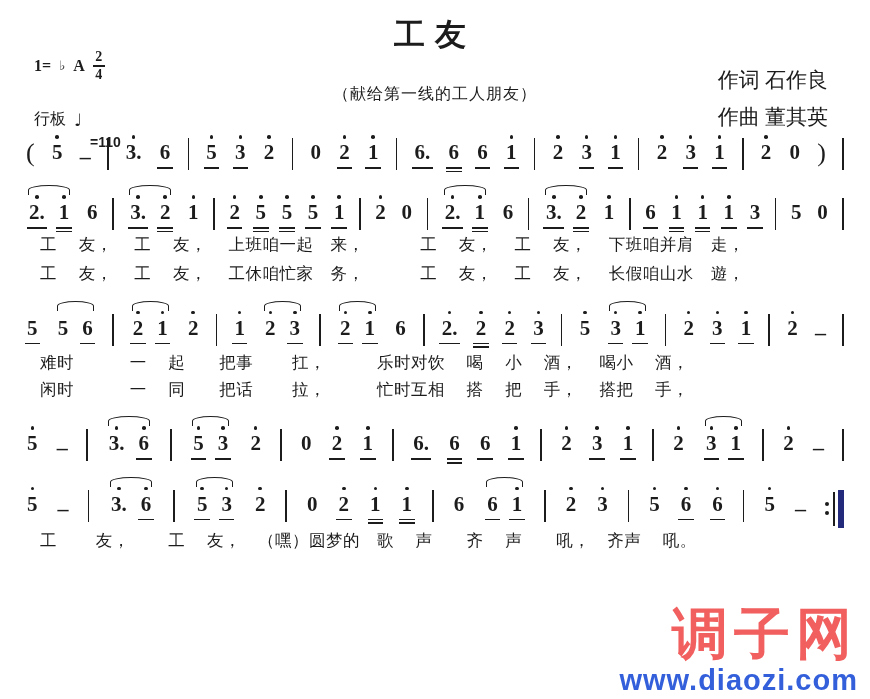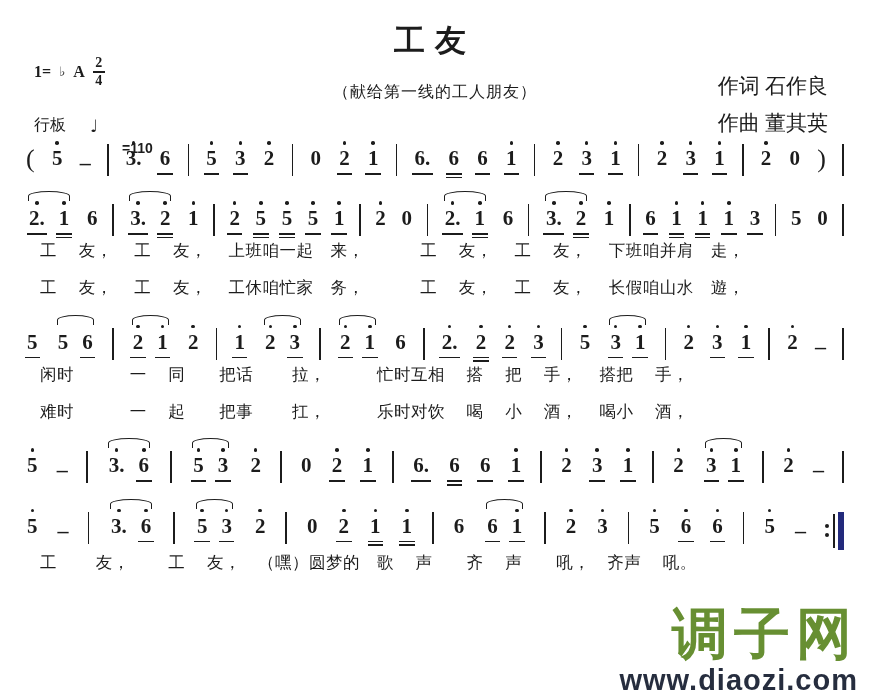--- a/index.html
+++ b/index.html
@@ -1,29 +1,29 @@
 <!DOCTYPE html>
 <html><head>
 <meta charset="utf-8">
 <style>
   html,body{margin:0;padding:0;background:#ffffff;}
   body{width:870px;height:699px;overflow:hidden;position:relative;
        font-family:"Liberation Serif","DejaVu Serif",serif;color:#1c1c1c;}
-  .page{position:relative;width:100%;height:100%;padding:16px 26px 0 26px;box-sizing:border-box;}
+  .page{position:relative;width:100%;height:100%;padding:10px 26px 0 26px;box-sizing:border-box;}
 
   
   .header{position:relative;height:118px;}
   .title{ text-align:center;font-size:31px;font-weight:bold;letter-spacing:10px;padding-top:4px;}
-  .subtitle{text-align:center;font-size:16px;margin-top:20px;letter-spacing:1px;}
+  .subtitle{text-align:center;font-size:16px;margin-top:28px;letter-spacing:1px;}
   .keyblock{position:absolute;left:8px;top:40px;font-size:16px;font-weight:bold;}
   .keyline{display:flex;align-items:center;gap:8px;}
   .flat{font-family:"DejaVu Sans",sans-serif;font-size:13px;vertical-align:super;}
   .meter{display:inline-flex;flex-direction:column;align-items:center;line-height:1;font-size:14px;}
   .meter .mline{width:12px;height:1.5px;background:#1c1c1c;margin:1px 0;}
-  .tempoline{display:flex;align-items:center;gap:24px;margin-top:8px;font-weight:normal;}
+  .tempoline{display:flex;align-items:center;gap:8px;margin-top:8px;font-weight:normal;}
   .tempolabel{font-size:16px;}
   .notesym{font-family:"DejaVu Sans",sans-serif;font-size:17px;font-weight:bold;}
   .tempoval{font-family:"Liberation Sans",sans-serif;font-size:14px;font-weight:bold;margin-top:44px;}
   .credits{position:absolute;right:16px;top:52px;text-align:left;font-size:21px;line-height:1.75;}
 
   
   .score{position:relative;}
   .system{display:flex;justify-content:space-between;align-items:flex-start;
           width:100%;margin-top:22px;font-weight:bold;}
   .system.first{margin-top:6px;}
@@ -38,21 +38,21 @@
   .slur{position:relative;display:inline-flex;align-items:flex-start;gap:12px;padding:0 2px;}
   .slur::before{content:"";position:absolute;top:-9px;left:2px;right:2px;height:9px;
                 border:1.6px solid #1c1c1c;border-bottom:none;border-radius:50% 50% 0 0;}
   .final{display:inline-flex;align-items:center;gap:3px;margin-top:4px;}
   .final .rdots{display:flex;flex-direction:column;gap:5px;margin-right:1px;}
   .final .rdot{width:4px;height:4px;border-radius:50%;background:#1c1c1c;}
   .final .thin{width:2px;height:34px;background:#1c1c1c;}
   .final .thick{width:6px;height:38px;}
 
   
-  .lyric{white-space:pre;font-size:16.5px;line-height:1.62;margin-top:10px;padding-left:14px;
+  .lyric{white-space:pre;font-size:16.5px;line-height:1.62;margin-top:2px;padding-left:14px;
          font-weight:normal;letter-spacing:.5px;}
   .lyric.firstrow{margin-top:0;}
 
   
   .watermark{position:absolute;right:12px;bottom:2px;text-align:right;z-index:6;pointer-events:none;}
   .wm-name{font-size:56px;font-weight:bold;letter-spacing:6px;line-height:1;opacity:.85;}
   .wm-url{font-family:"Liberation Sans",sans-serif;font-size:29px;font-weight:bold;
           letter-spacing:1px;margin-top:2px;opacity:.9;}
 </style>
 </head>
@@ -579,22 +579,22 @@
         <span class="bar"></span>
         <span class="note">
           <span class="od">
             <span class="oddot"></span>
           </span>
           <span class="dg">2</span>
         </span>
         <span class="dash">–</span>
         <span class="bar"></span>
       </div>
+      <div class="lyric">难时　　　 一　 起　　把事　　 扛，　　　乐时对饮　 喝　 小　 酒，　 喝小　 酒，</div>
       <div class="lyric firstrow">闲时　　　 一　 同　　把话　　 拉，　　　忙时互相　 搭　 把　 手，　 搭把　 手，</div>
-      <div class="lyric">难时　　　 一　 起　　把事　　 扛，　　　乐时对饮　 喝　 小　 酒，　 喝小　 酒，</div>
       <div class="system">
         <span class="note">
           <span class="od">
             <span class="oddot"></span>
           </span>
           <span class="dg">5</span>
         </span>
         <span class="dash">–</span>
         <span class="bar"></span>
         <span class="slur">
@@ -874,17 +874,17 @@
             <span class="rdot"></span>
           </span>
           <span class="thin"></span>
           <span class="thick" style="background: rgb(35, 42, 124);"></span>
         </span>
       </div>
       <div class="lyric firstrow">工　　 友，　　 工　 友，　（嘿）圆梦的　歌　 声　　齐　 声　　吼，　齐声　 吼。</div>
     </div>
 
   <div class="watermark">
-    <div class="wm-name" style="color: #4d7c0f;">调子网</div>
-    <div class="wm-url" style="color: #0f172a;">www.diaozi.com</div>
+    <div class="wm-name" style="color: #ef4444;">调子网</div>
+    <div class="wm-url" style="color: #1d4ed8;">www.diaozi.com</div>
   </div>
 
 </div>
 
 </body></html>

